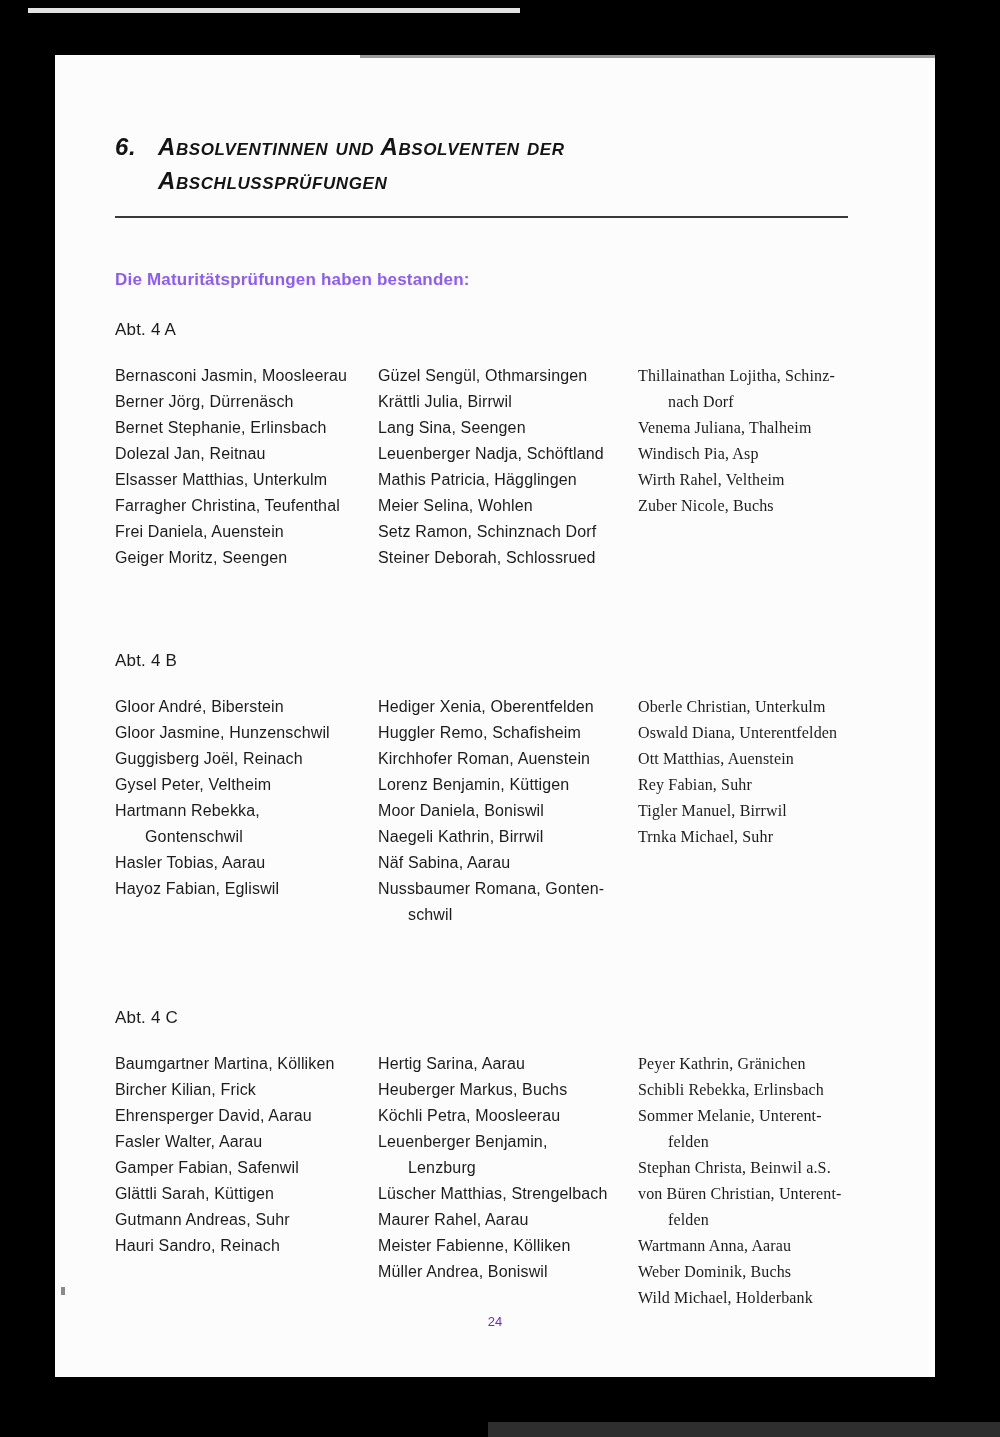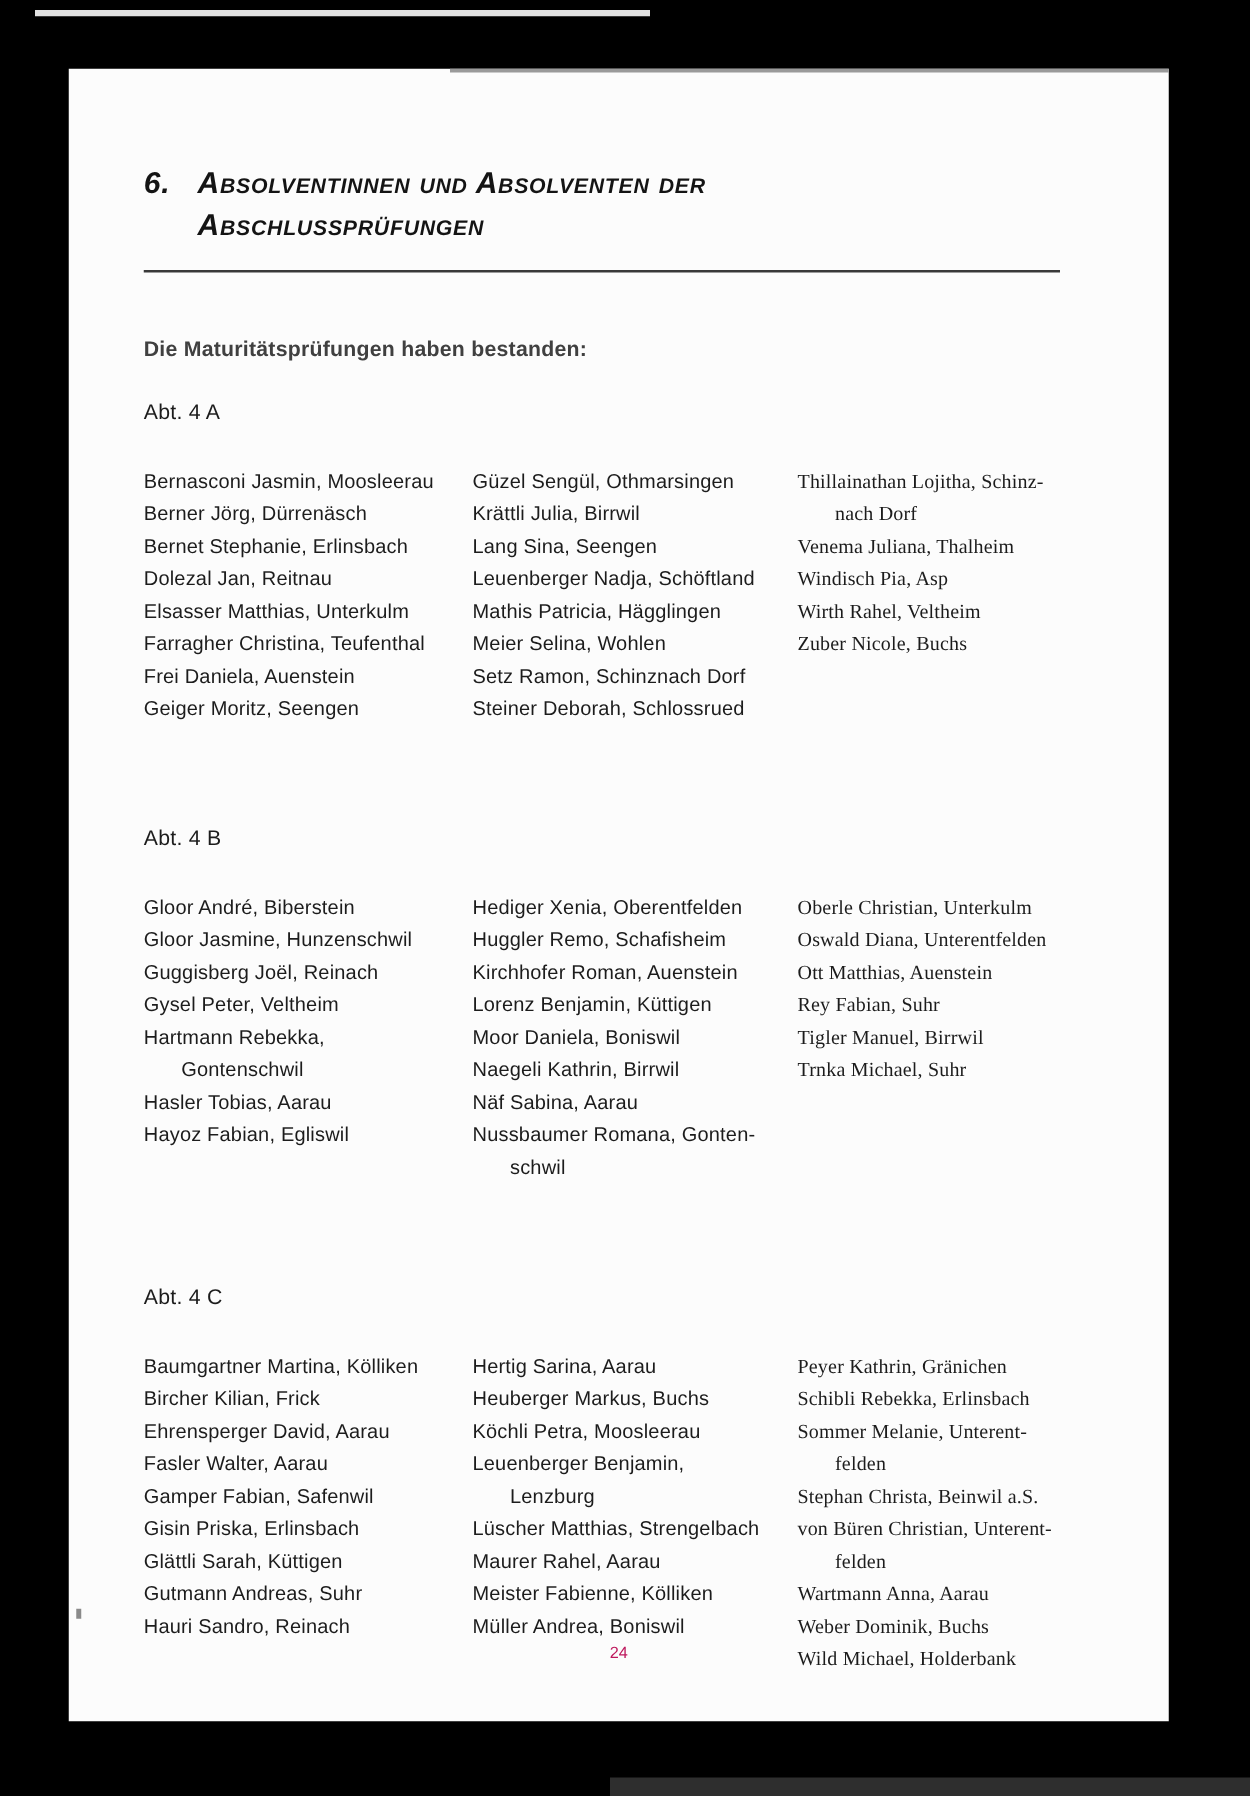--- a/index.html
+++ b/index.html
@@ -67,56 +67,56 @@
     border-top: 2px solid #3a3a3a;
     width: 733px;
     margin: 18px 0 0 0;
   }
 
   .subtitle {
     margin: 52px 0 0 0;
     font-weight: bold;
     font-size: 17px;
     letter-spacing: 0.2px;
-    color: #404040;
+    color: #8b5cf6;
   }
 
   .section-heading {
     margin: 80px 0 0 0;
     font-size: 17px;
     font-weight: normal;
     letter-spacing: 0.2px;
     color: #1c1c1c;
   }
   .section:first-of-type .section-heading { margin-top: 30px; }
 
   .columns {
     display: flex;
-    margin-top: 33px;
+    margin-top: 23px;
   }
   .column { width: 263px; flex: 0 0 263px; }
   .column:nth-child(2) { width: 260px; flex: 0 0 260px; }
   .column:nth-child(3) { width: auto; flex: 1 1 auto; font-family: Liberation Serif, serif; }
 
   .entry {
     font-size: 16px;
     line-height: 26px;
     letter-spacing: 0.15px;
     color: #1c1c1c;
     white-space: nowrap;
   }
   .entry.cont { padding-left: 30px; }
 
   .page-number {
     position: absolute;
     left: 0; right: 0;
     bottom: 48px;
     text-align: center;
     font-size: 13px;
-    color: #be185d;
+    color: #6d28d9;
   }
 </style>
 </head>
 <body>
 
 <div class="artifact-top-line"></div>
 <div class="artifact-bottom-strip"></div>
 
 <div class="page">
   <div class="page-top-edge"></div>
@@ -204,21 +204,20 @@
       </section>
       <section class="section">
         <h2 class="section-heading">Abt. 4 C</h2>
         <div class="columns">
           <div class="column">
             <div class="entry">Baumgartner Martina, Kölliken</div>
             <div class="entry">Bircher Kilian, Frick</div>
             <div class="entry">Ehrensperger David, Aarau</div>
             <div class="entry">Fasler Walter, Aarau</div>
             <div class="entry">Gamper Fabian, Safenwil</div>
-            <div class="entry">Gisin Priska, Erlinsbach</div>
             <div class="entry">Glättli Sarah, Küttigen</div>
             <div class="entry">Gutmann Andreas, Suhr</div>
             <div class="entry">Hauri Sandro, Reinach</div>
           </div>
           <div class="column">
             <div class="entry">Hertig Sarina, Aarau</div>
             <div class="entry">Heuberger Markus, Buchs</div>
             <div class="entry">Köchli Petra, Moosleerau</div>
             <div class="entry">Leuenberger Benjamin,</div>
             <div class="entry cont">Lenzburg</div>

